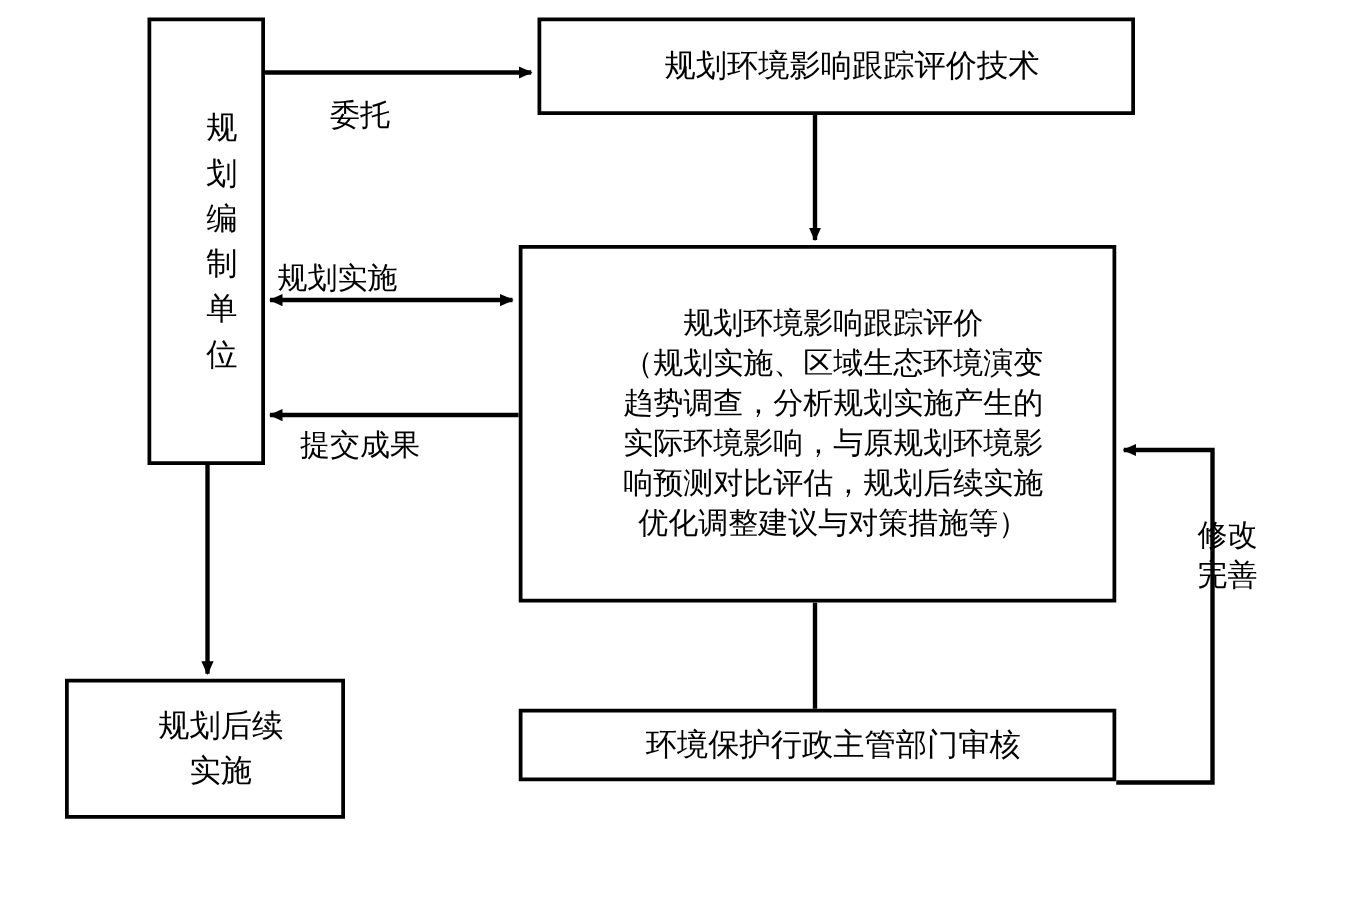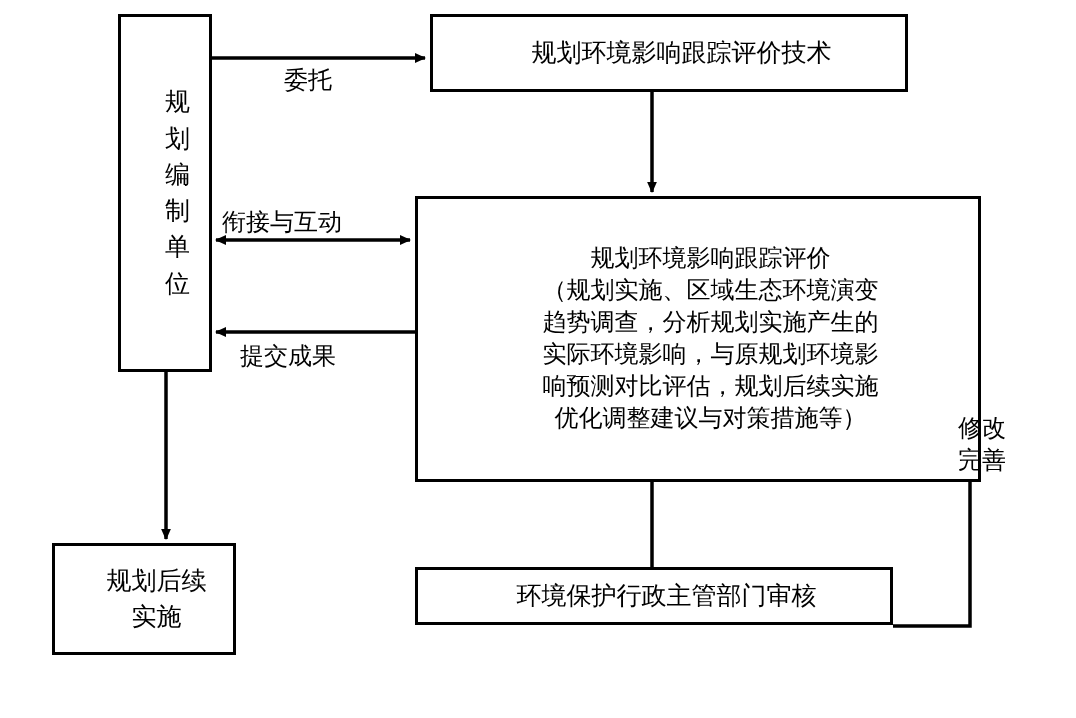--- a/index.html
+++ b/index.html
@@ -57,29 +57,29 @@
   }
   #node-tracking-tech {
     left: 430px;  top: 14px;
     width: 478px; height: 78px;
   }
   #node-tracking-tech .node-text {
     font-size: 25px;
   }
   #node-tracking-eval {
     left: 415px;  top: 196px;
-    width: 566px; height: 286px;
+    width: 478px; height: 286px;
   }
   #node-tracking-eval .node-text {
     font-size: 24px;
     line-height: 1.33;
   }
   #node-followup {
     left: 52px;   top: 543px;
-    width: 184px; height: 112px;
+    width: 224px; height: 112px;
   }
   #node-followup .node-text {
     font-size: 25px;
     line-height: 1.45;
   }
   #node-epa-review {
     left: 415px;  top: 567px;
     width: 478px; height: 58px;
   }
   #node-epa-review .node-text {
@@ -89,21 +89,21 @@
   
   .edge-label {
     position: absolute;
     color: #000000;
     font-size: 24px;
     line-height: 1.35;
     white-space: pre-line;
     z-index: 3;
     background: transparent;
   }
-  #label-entrust     { left: 264px; top: 64px; margin-left: 20px;  }
+  #label-entrust     { left: 264px; top: 76px;  }
   #label-interaction { left: 222px; top: 206px; }
   #label-deliver     { left: 240px; top: 340px; }
   #label-revise      { left: 958px; top: 412px; text-align: center; }
 </style>
 </head>
 <body>
 
 <div id="diagram-root">
 
   <svg id="edge-layer" viewBox="0 0 1076 718" width="1076" height="718" xmlns="http://www.w3.org/2000/svg">
@@ -157,20 +157,20 @@
     <span class="node-text">规划后续
 实施</span>
   </div>
 
   <div class="node" id="node-epa-review">
     <span class="node-text">环境保护行政主管部门审核</span>
   </div>
 
   <div class="edge-label" id="label-entrust">委托</div>
 
-  <div class="edge-label" id="label-interaction">衔接与互动</div>
+  <div class="edge-label" id="label-interaction">规划实施</div>
 
   <div class="edge-label" id="label-revise">修改
 完善</div>
 
   <div class="edge-label" id="label-deliver">提交成果</div>
 
 </div>
 
 </body></html>

